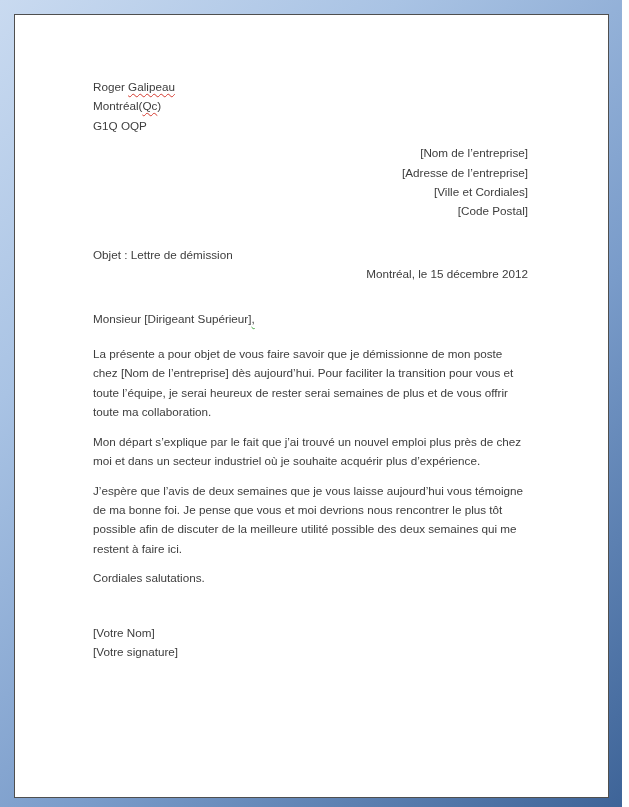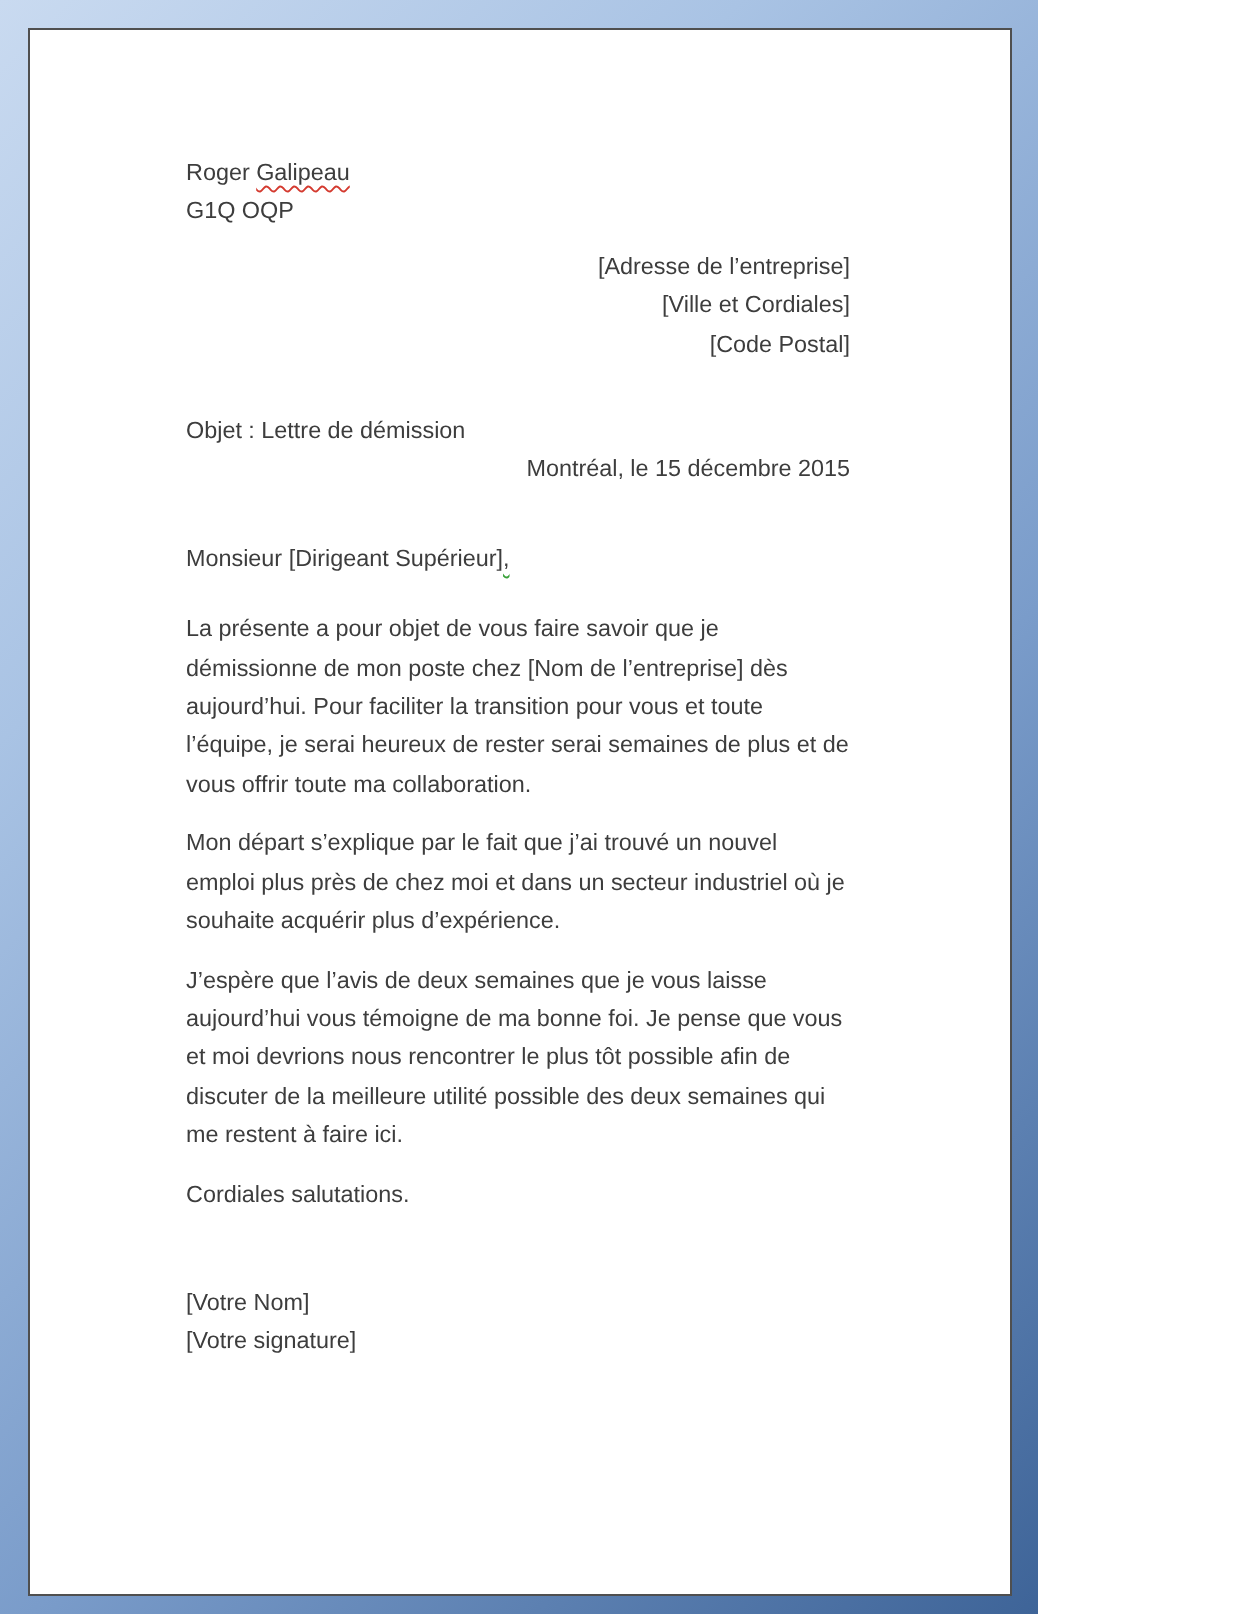--- a/index.html
+++ b/index.html
@@ -6,21 +6,21 @@
     margin: 0;
     padding: 0;
   }
   body {
     width: 629px;
     height: 807px;
     overflow: hidden;
     font-family: "Liberation Sans", "DejaVu Sans", sans-serif;
   }
   .frame {
-    width: 519px;
+    width: 622px;
     height: 807px;
     box-sizing: border-box;
     padding: 14px 13px 9px 14px;
     background: linear-gradient(135deg, #c9daf0 0%, #a9c3e4 28%, #7a9cca 62%, #3e6498 100%);
   }
   .page {
     width: 100%;
     height: 100%;
     box-sizing: border-box;
     background: #ffffff;
@@ -50,32 +50,34 @@
   }
 </style>
 </head>
 <body>
 
 <div class="frame">
   <div class="page">
 
     <div class="sender-block">
       <div><span>Roger </span><span class="sq-red">Galipeau</span></div>
+      <div><span>Montréal(</span><span class="sq-red">Qc</span><span>)</span></div>
       <div>G1Q OQP</div>
     </div>
 
     <div class="recipient-block">
+      <div>[Nom de l’entreprise]</div>
       <div>[Adresse de l’entreprise]</div>
       <div>[Ville et Cordiales]</div>
       <div>[Code Postal]</div>
     </div>
 
     <div class="subject-line">Objet : Lettre de démission</div>
 
-    <div class="date-line">Montréal, le 15 décembre 2015</div>
+    <div class="date-line">Montréal, le 15 décembre 2012</div>
 
     <div class="salutation-line"><span>Monsieur [Dirigeant Supérieur]</span><span class="sq-green">,</span></div>
 
     <p class="body-par">La présente a pour objet de vous faire savoir que je démissionne de mon poste chez [Nom de l’entreprise] dès aujourd’hui. Pour faciliter la transition pour vous et toute l’équipe, je serai heureux de rester serai semaines de plus et de vous offrir toute ma collaboration.</p>
 
     <p class="body-par">Mon départ s’explique par le fait que j’ai trouvé un nouvel emploi plus près de chez moi et dans un secteur industriel où je souhaite acquérir plus d’expérience.</p>
 
     <p class="body-par">J’espère que l’avis de deux semaines que je vous laisse aujourd’hui vous témoigne de ma bonne foi. Je pense que vous et moi devrions nous rencontrer le plus tôt possible afin de discuter de la meilleure utilité possible des deux semaines qui me restent à faire ici.</p>
 
     <div class="closing-line">Cordiales salutations.</div>

